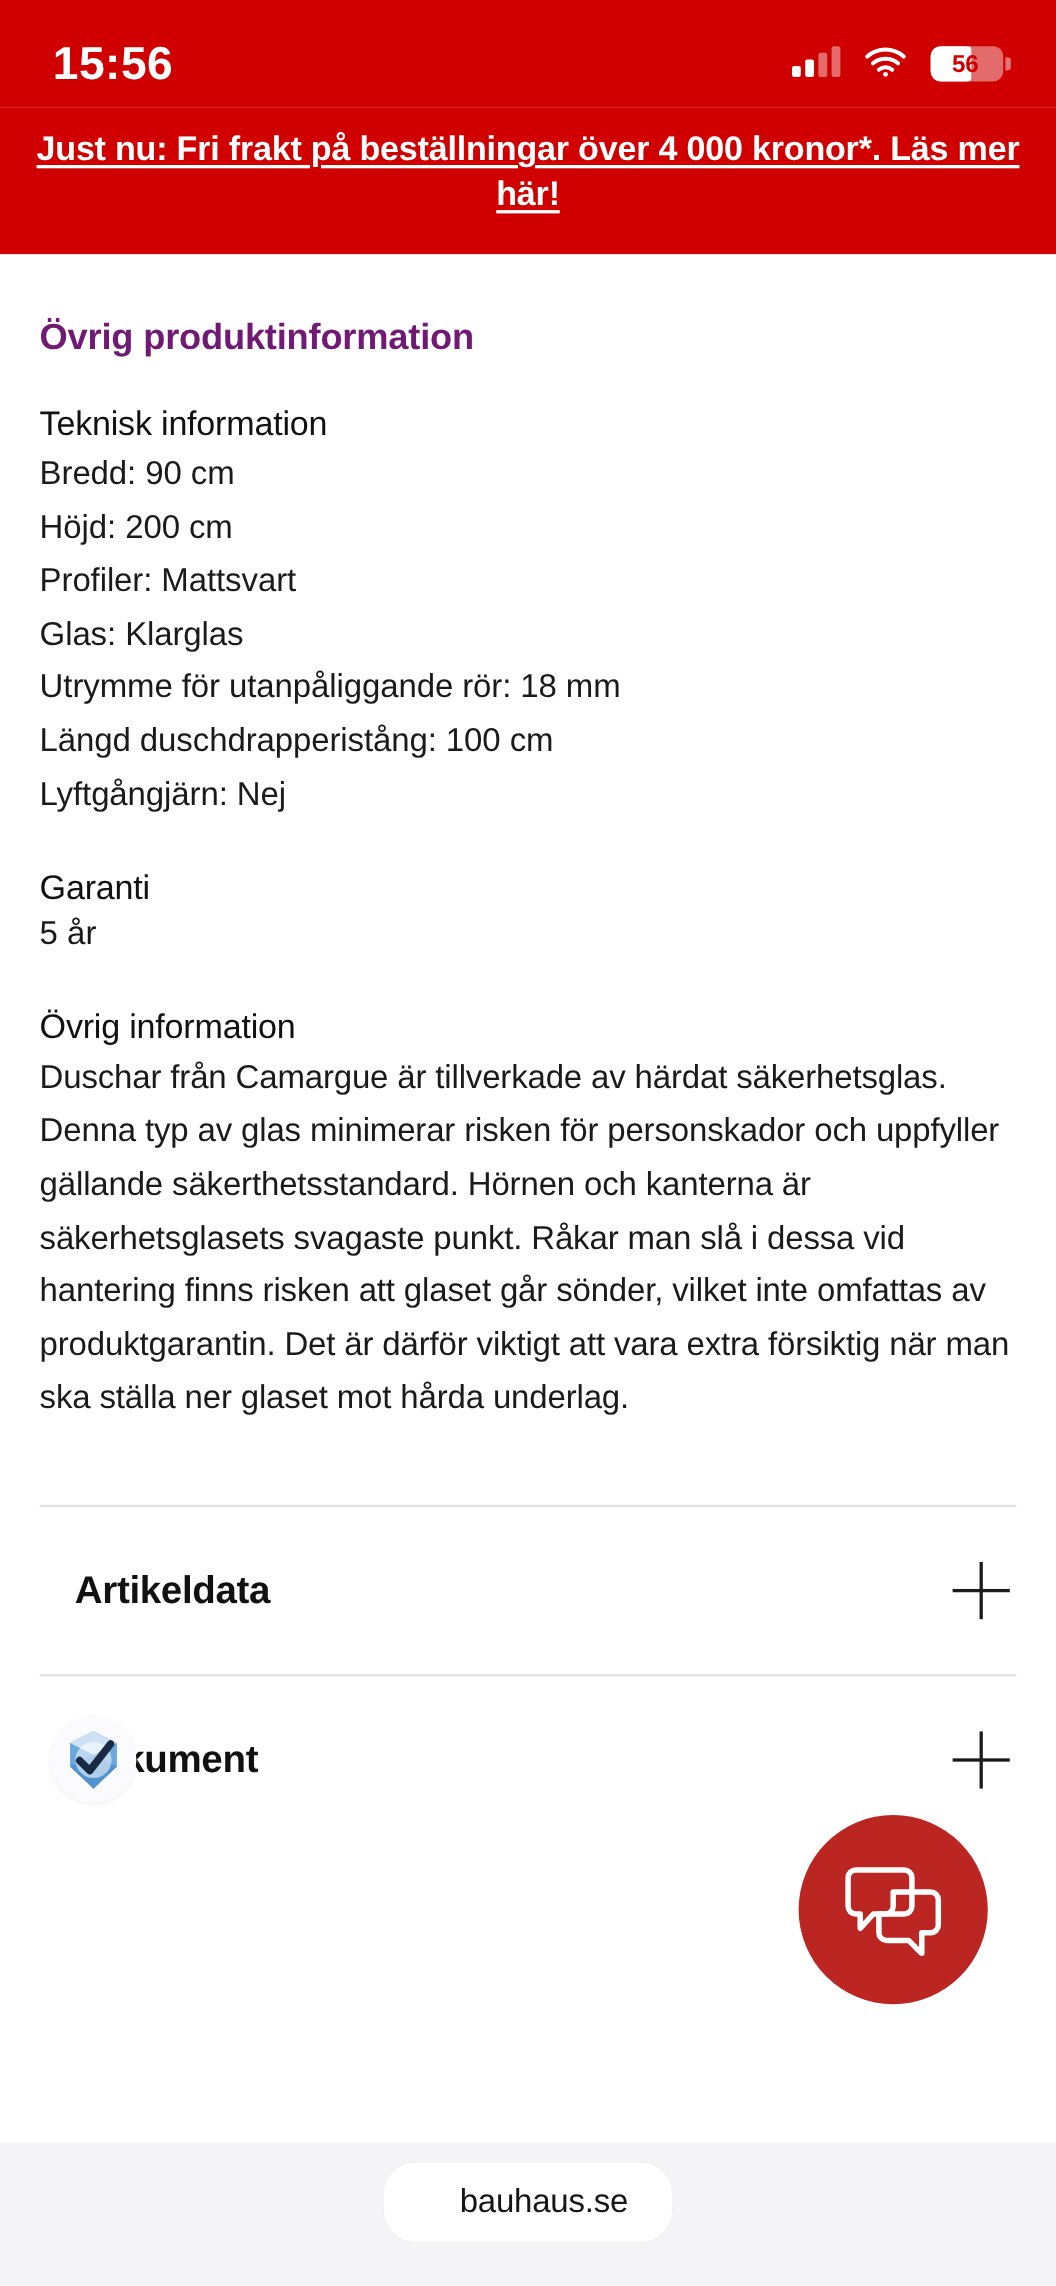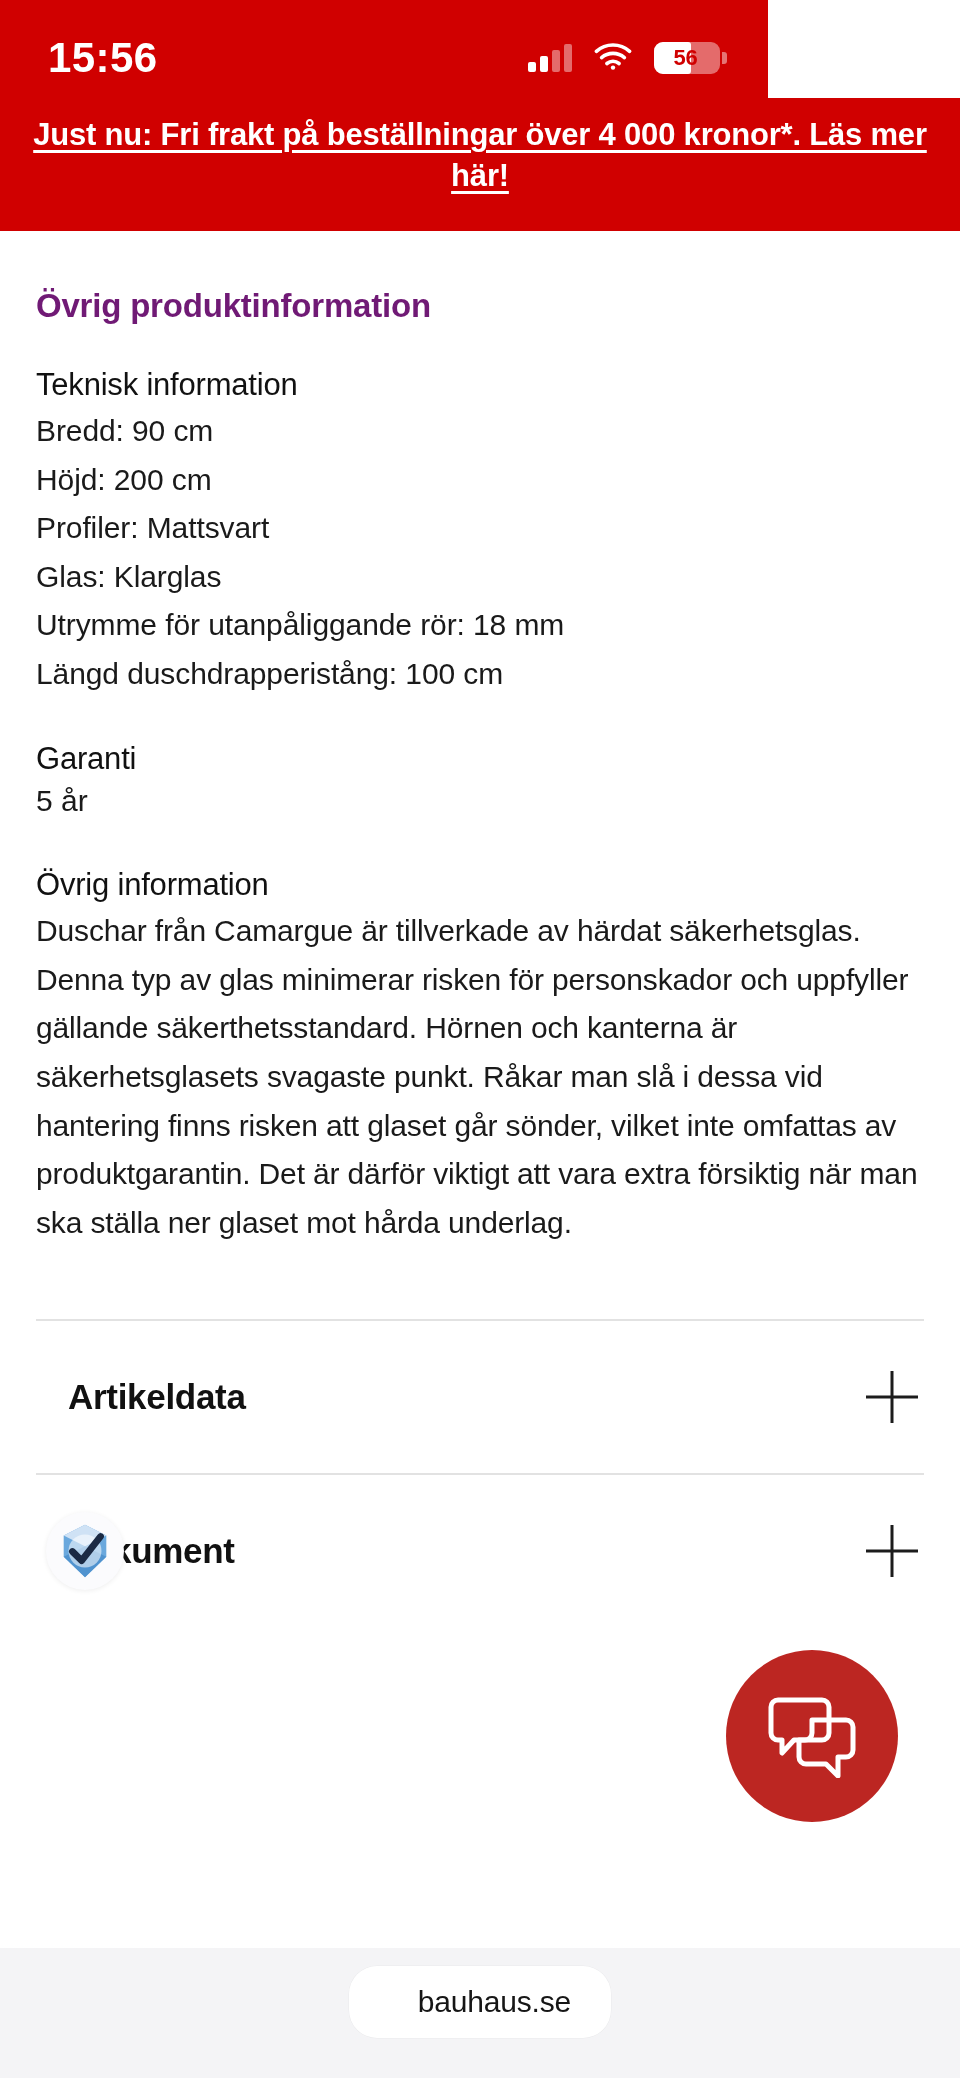--- a/index.html
+++ b/index.html
@@ -18,38 +18,37 @@
     width: 960px;
     height: 2078px;
     overflow: hidden;
     background: #ffffff;
   }
 
   
   .status-bar {
     position: absolute;
     top: 0; left: 0;
-    width: 768px;
+    width: 960px;
     height: 98px;
     background: var(--brand-red, #d00000);
     display: flex;
     align-items: center;
     justify-content: space-between;
     padding: 18px 48px 0 48px;
   }
   .status-time {
     color: #ffffff;
     font-size: 42px;
     font-weight: 600;
     letter-spacing: 0.4px;
     font-family: "Liberation Sans", sans-serif;
   }
   .status-right {
     display: flex;
-    align-items: center;
     gap: 22px;
   }
   .signal-bars {
     display: flex;
     align-items: flex-end;
     gap: 4px;
     height: 28px;
   }
   .signal-bars i {
     display: block;
@@ -346,20 +345,21 @@
     <h2 class="section-title">Övrig produktinformation</h2>
 
     <h3 class="sub-title">Teknisk information</h3>
     <div class="spec-list">
       <div class="spec-line">Bredd: 90 cm</div>
       <div class="spec-line">Höjd: 200 cm</div>
       <div class="spec-line">Profiler: Mattsvart</div>
       <div class="spec-line">Glas: Klarglas</div>
       <div class="spec-line">Utrymme för utanpåliggande rör: 18 mm</div>
       <div class="spec-line">Längd duschdrapperistång: 100 cm</div>
+      <div class="spec-line">Lyftgångjärn: Nej</div>
     </div>
 
     <h3 class="sub-title">Garanti</h3>
     <div class="plain-value">5 år</div>
 
     <h3 class="sub-title">Övrig information</h3>
     <p class="body-paragraph">Duschar från Camargue är tillverkade av härdat säkerhetsglas. Denna typ av glas minimerar risken för personskador och uppfyller gällande säkerthetsstandard. Hörnen och kanterna är säkerhetsglasets svagaste punkt. Råkar man slå i dessa vid hantering finns risken att glaset går sönder, vilket inte omfattas av produktgarantin. Det är därför viktigt att vara extra försiktig när man ska ställa ner glaset mot hårda underlag.</p>
 
     <div class="divider top-rule"></div>
 

